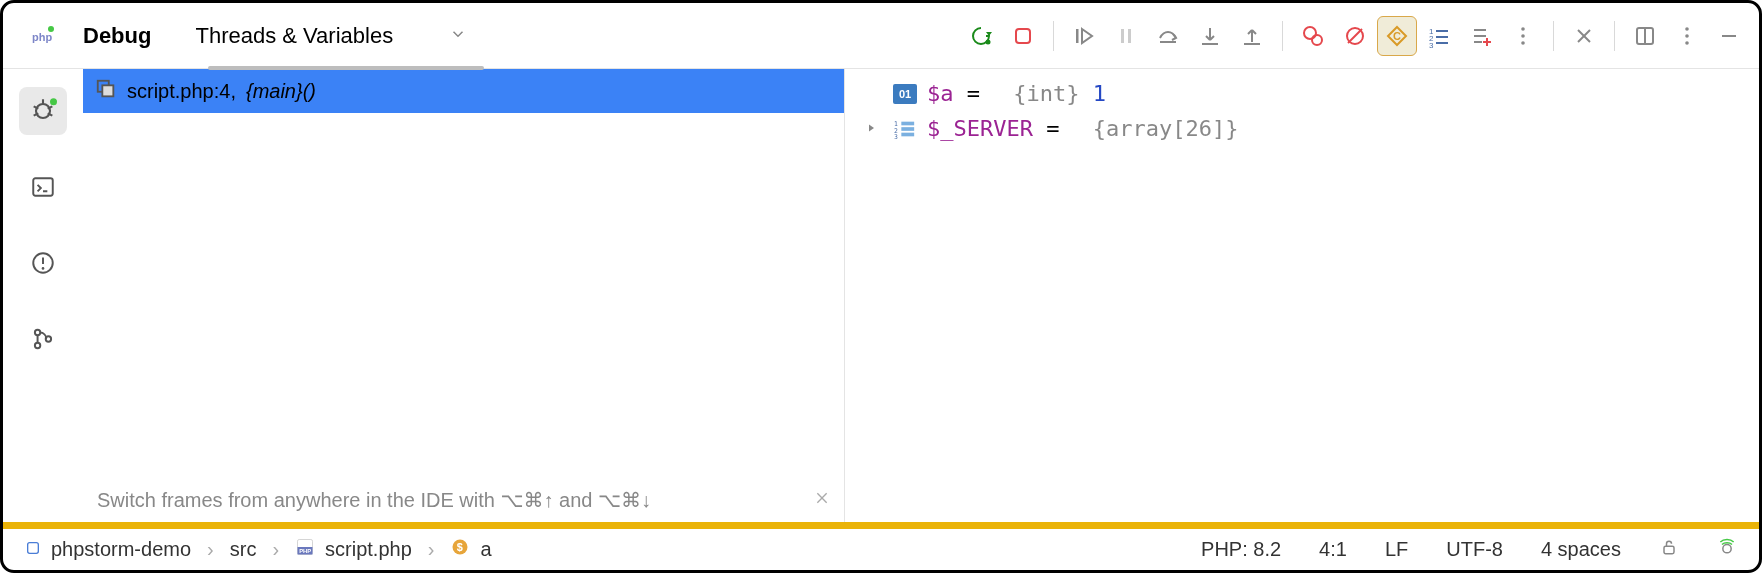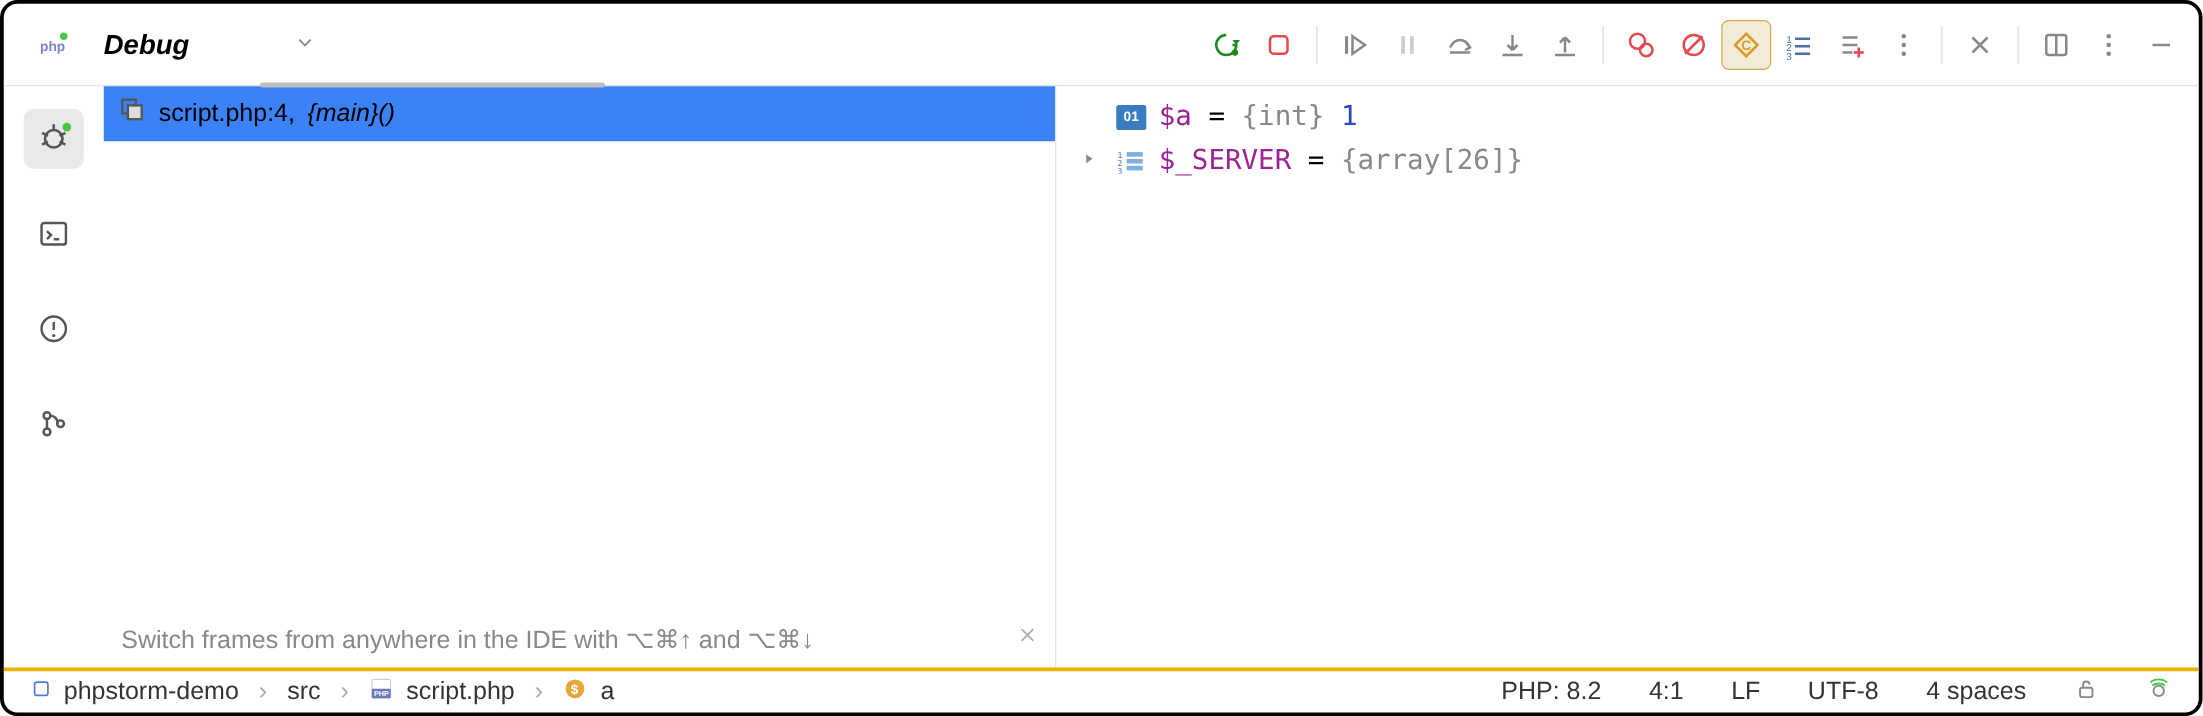--- a/index.html
+++ b/index.html
@@ -29,21 +29,20 @@
   display: flex;
   justify-content: center;
   align-items: center;
   height: 100%;
 }
 .tabs {
   display: flex;
   align-items: center;
   gap: 44px;
   font-size: 22px;
-  font-style: italic;
 }
 .tab-active {
   font-weight: 700;
   position: relative;
 }
 .tab-dropdown {
   display: flex;
   align-items: center;
   gap: 16px;
   color: #000;
@@ -178,32 +177,32 @@
 .badge-int {
   background: #3b7bbf;
   color: #fff;
   font-weight: 700;
   font-family: sans-serif;
   font-size: 11px;
   padding: 1px 2px;
   border-radius: 2px;
 }
 .var-name { color: #9b2393; }
-.var-type { color: #888; }
+.var-type { color: #888; margin-left: 20px; }
 .var-val { color: #2548c4; }
 .expand {
   width: 18px;
   color: #888;
   font-size: 14px;
 }
 
 
 .statusbar {
-  height: 36px;
-  border-top: 3px solid #eab308;
+  height: 48px;
+  border-top: 7px solid #eab308;
   display: flex;
   align-items: center;
   padding: 0 22px;
   gap: 10px;
   font-size: 20px;
   color: #333;
 }
 .crumb-sep { color: #aaa; margin: 0 6px; }
 .status-right {
   margin-left: auto;
@@ -222,20 +221,21 @@
     <span class="ico">
       <svg viewBox="0 0 24 24">
           <text x="1" y="17" font-size="11" fill="#7d86c8" font-weight="700">php</text>
           <circle cx="20" cy="5" r="3" fill="#46c846"></circle>
         </svg>
     </span>
   </div>
   <div class="tabs" style="position:relative">
     <span class="tab-active">Debug</span>
     <span class="tab-dropdown">
+      <span>Threads &amp; Variables</span>
       <span style="margin-left:40px">
         <svg width="18" height="18" viewBox="0 0 24 24">
             <path d="M6 9l6 6 6-6" stroke="#888" stroke-width="2" fill="none"></path>
           </svg>
       </span>
     </span>
     <div class="underline"></div>
   </div>
 
   <div class="tool-icons">

